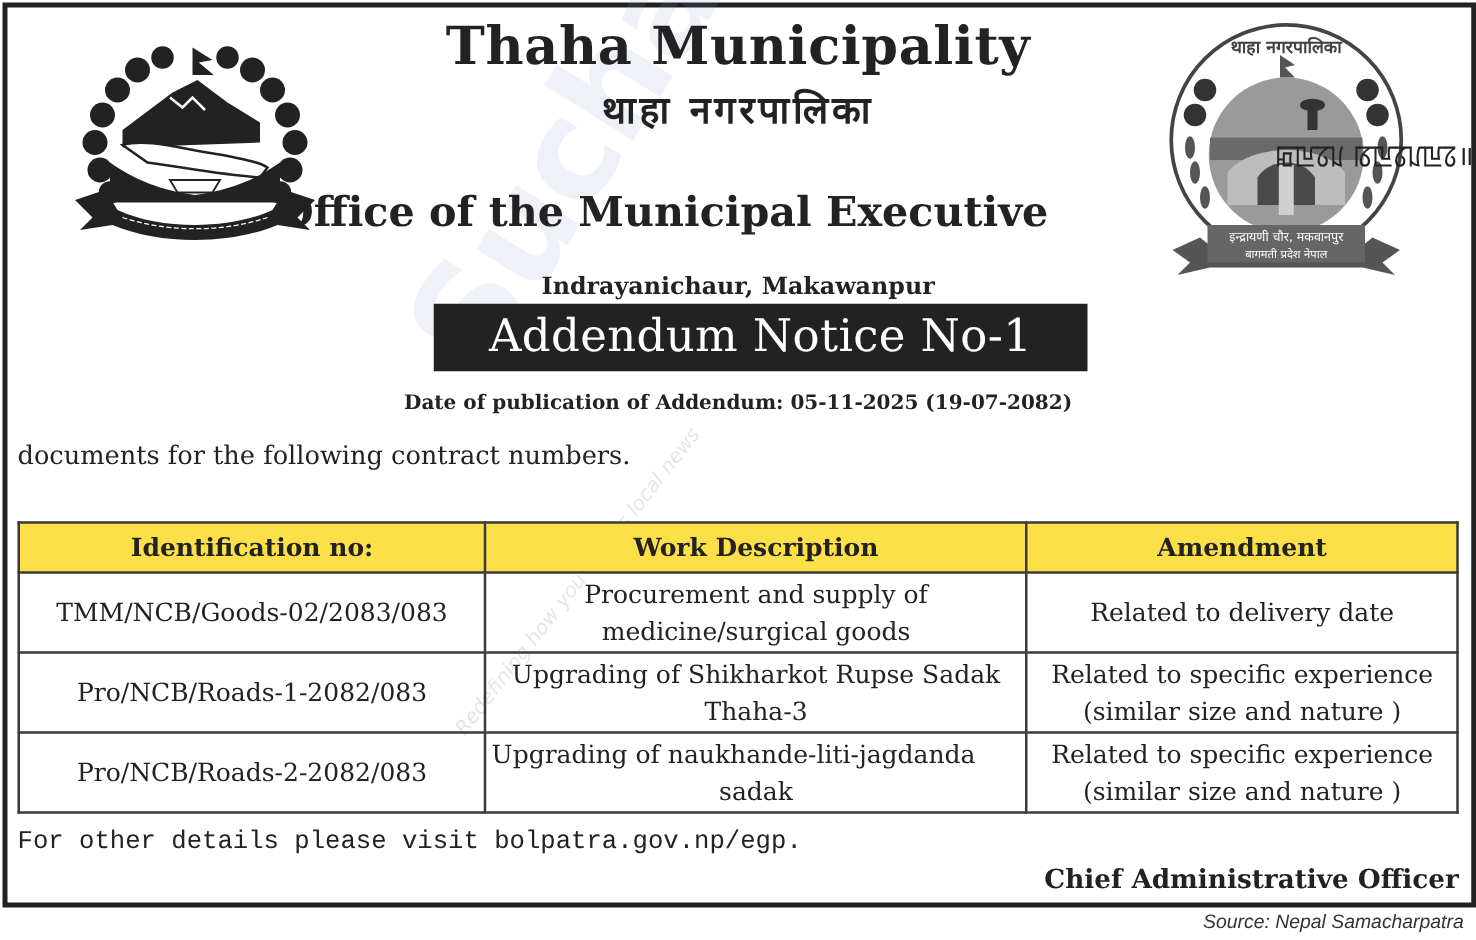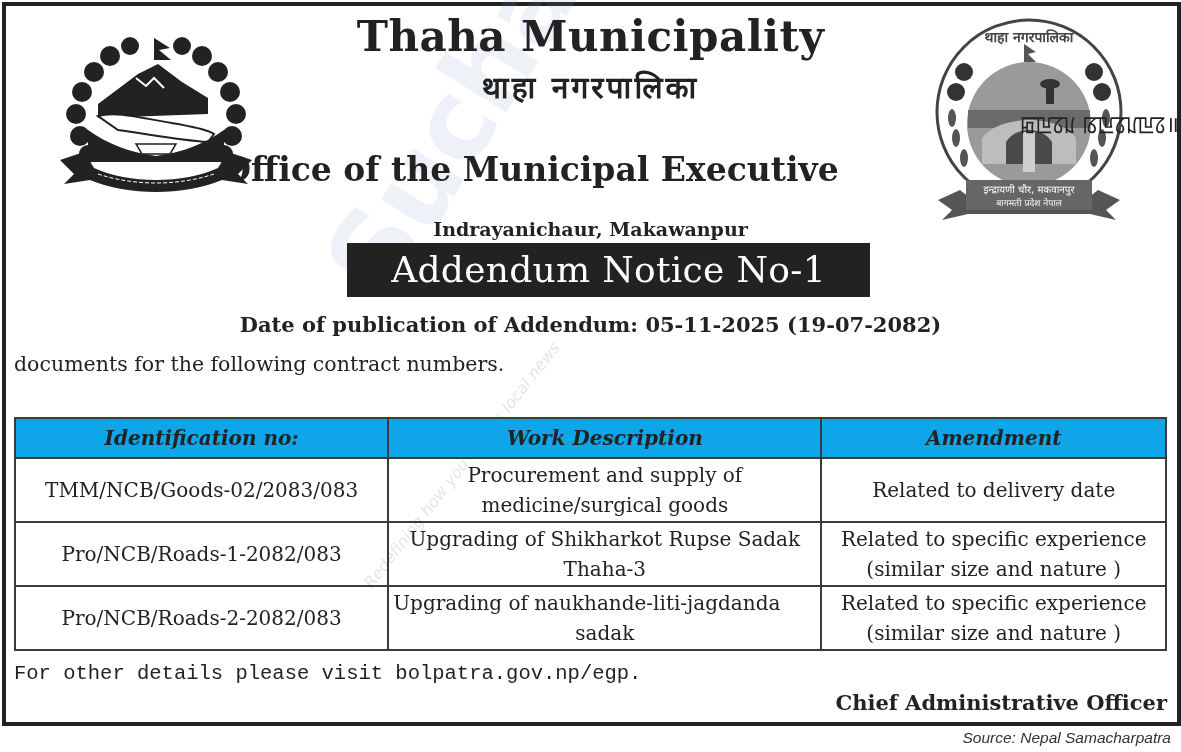--- a/index.html
+++ b/index.html
@@ -25,29 +25,29 @@
   .script2 { position:absolute; left:0; width:1181px; text-align:right; top:108px;
              font-family:"DejaVu Serif", serif; font-size:22px; color:#222; letter-spacing:2px; }
   .office { position:absolute; left:0; width:1061px; text-align:center; top:150px;
             font-family:"DejaVu Serif", serif; font-weight:bold; font-size:33px; color:#222; }
   .addr { position:absolute; left:0; width:1181px; text-align:center; top:218px;
           font-family:"DejaVu Serif", serif; font-weight:bold; font-size:19px; color:#222; }
   .notice-box { position:absolute; left:347px; top:243px; width:523px; height:54px;
                 background:#222; color:#fff; text-align:center; line-height:54px;
                 font-family:"DejaVu Serif", serif; font-weight:normal; font-size:36px; letter-spacing:0.3px; }
   .pubdate { position:absolute; left:0; width:1181px; text-align:center; top:312px;
-             font-family:"DejaVu Serif", serif; font-weight:bold; font-size:21px; color:#222; }
+             font-family:"DejaVu Serif", serif; font-weight:bold; font-size:16px; color:#222; }
   .intro { position:absolute; left:14px; top:346px; width:1153px; font-size:20.5px; line-height:36px;
            color:#222; text-align:justify; text-align-last:left; font-family:"DejaVu Serif", serif; }
   .intro span.l1 { display:block; text-align:justify; text-align-last:justify; }
 
   table.amend { position:absolute; left:14px; top:417px; width:1153px; border-collapse:collapse; z-index:1;
                 font-family:"DejaVu Serif", serif; color:#222; }
   table.amend th, table.amend td { border:2px solid #3a3a3a; text-align:center; padding:0 4px; }
-  table.amend th { background:#0ea5e9; font-weight:bold; font-size:20px; height:38px;font-style:italic; }
+  table.amend th { background:#fde047; font-weight:bold; font-size:20px; height:38px; }
   table.amend td { font-size:20px; line-height:30px; height:62px; font-weight:normal; }
   .c1 { width:369px; } .c2 { width:431px; } .c3 { width:341px;margin-top:20px; }
 
   .footer-note { position:absolute; left:14px; top:662px; font-size:20.5px; color:#222; font-family:Liberation Mono, monospace; }
   .signature { position:absolute; right:14px; top:690px; font-size:21px; font-weight:bold; color:#222; font-family:"DejaVu Serif", serif; }
   .source { position:absolute; right:10px; top:729px; font-family:"Liberation Sans", sans-serif; font-style:italic;
             font-size:15.5px; color:#333; }
 </style>
 </head>
 <body>

